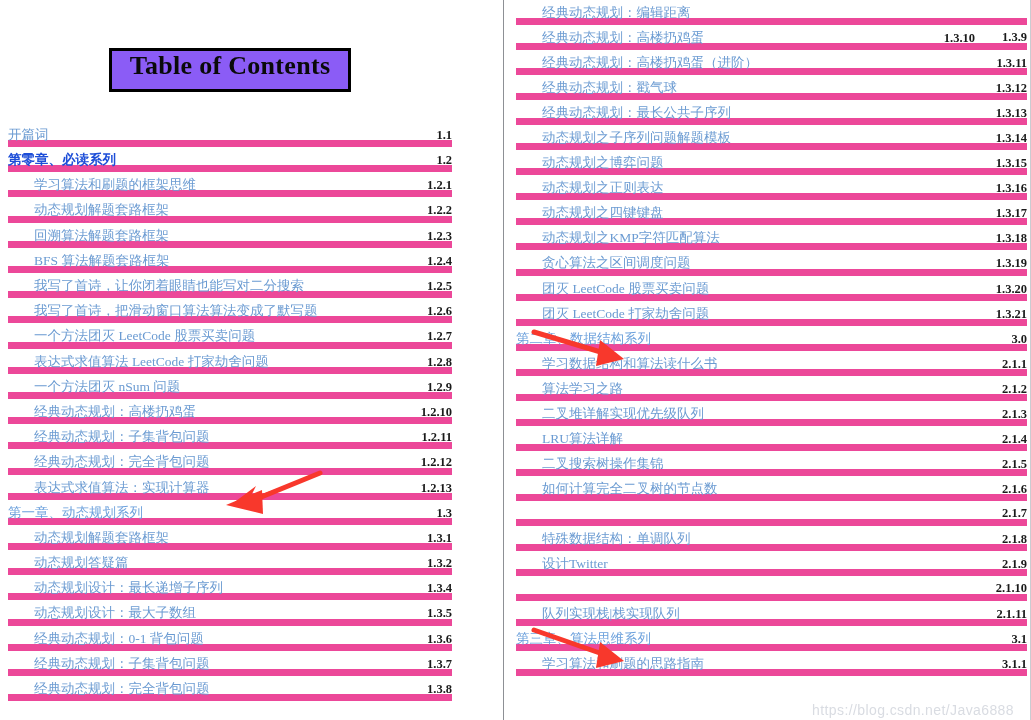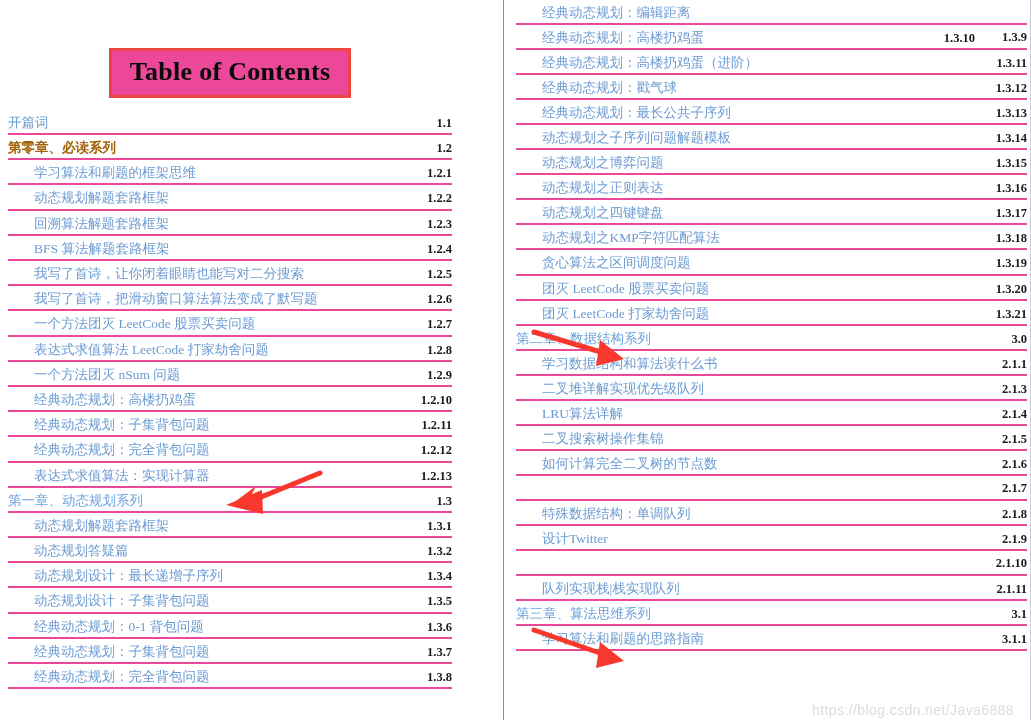--- a/index.html
+++ b/index.html
@@ -50,42 +50,42 @@
     padding: 0 4px 0 0;
   }
 
   
   .toc-title-wrap {
     margin: 48px 0 0 0;
     display: flex;
     justify-content: center;
   }
   .toc-title {
-    border: 3px solid #ef4444;
-    padding: 6px 18px 8px 18px;
+    border: 3px solid #000000;
+    padding: 0 18px 8px 18px;
     font-family: "Liberation Serif", "DejaVu Serif", serif;
     font-weight: bold;
     font-size: 26px;
     line-height: 1.15;
     color: #0a0a0a;
     letter-spacing: 0.3px;
-    background: #ec4899;
+    background: #8b5cf6;
     white-space: nowrap;
   }
 
   
   .toc-list {
-    margin-top: 12px;
+    margin-top: 30px;
     list-style: none;
     padding: 0;
   }
   .toc-row {
     display: flex;
     align-items: baseline;
-    border-bottom: 2px solid #ec4899;
+    border-bottom: 7px solid #ec4899;
     height: 25.2px;
     box-sizing: border-box;
     padding: 0;
     white-space: nowrap;
     position: relative;
   }
   .toc-label {
     flex: 0 1 auto;
     overflow: hidden;
     font-size: 13.5px;
@@ -100,21 +100,21 @@
     font-family: "Liberation Serif", "DejaVu Serif", serif;
     line-height: 25px;
     padding-left: 8px;
   }
 
   
   .lvl-1 .toc-label { padding-left: 0px; }
   .lvl-2 .toc-label { padding-left: 26px; }
 
   .tone-link   .toc-label { color: #6b9bd2; }
-  .tone-dark   .toc-label { color: #a16207; font-weight: bold; }
+  .tone-dark   .toc-label { color: #1d4ed8; font-weight: bold; }
   .tone-chap   .toc-label { color: #6ba0dc; }
 
   
   .num-shift-down { position: relative; top: 24px; }
   .num-shift-left { padding-right: 52px; }
 
   
   .column-right .toc-row { height: 25.05px; }
   .column-right .toc-label { font-size: 13.5px; }
 
@@ -240,21 +240,21 @@
           <span class="toc-label">动态规划答疑篇</span>
           <span class="toc-spacer"></span>
           <span class="toc-num">1.3.2</span>
         </li>
         <li class="toc-row lvl-2 tone-link">
           <span class="toc-label">动态规划设计：最长递增子序列</span>
           <span class="toc-spacer"></span>
           <span class="toc-num">1.3.4</span>
         </li>
         <li class="toc-row lvl-2 tone-link">
-          <span class="toc-label">动态规划设计：子集背包问题</span>
+          <span class="toc-label">动态规划设计：最大子数组</span>
           <span class="toc-spacer"></span>
           <span class="toc-num">1.3.5</span>
         </li>
         <li class="toc-row lvl-2 tone-link">
           <span class="toc-label">经典动态规划：0-1 背包问题</span>
           <span class="toc-spacer"></span>
           <span class="toc-num">1.3.6</span>
         </li>
         <li class="toc-row lvl-2 tone-link">
           <span class="toc-label">经典动态规划：子集背包问题</span>
@@ -338,20 +338,25 @@
         </li>
         <li class="toc-row lvl-1 tone-chap">
           <span class="toc-label">第二章、数据结构系列</span>
           <span class="toc-spacer"></span>
           <span class="toc-num">3.0</span>
         </li>
         <li class="toc-row lvl-2 tone-link">
           <span class="toc-label">学习数据结构和算法读什么书</span>
           <span class="toc-spacer"></span>
           <span class="toc-num">2.1.1</span>
+        </li>
+        <li class="toc-row lvl-2 tone-link">
+          <span class="toc-label">算法学习之路</span>
+          <span class="toc-spacer"></span>
+          <span class="toc-num">2.1.2</span>
         </li>
         <li class="toc-row lvl-2 tone-link">
           <span class="toc-label">二叉堆详解实现优先级队列</span>
           <span class="toc-spacer"></span>
           <span class="toc-num">2.1.3</span>
         </li>
         <li class="toc-row lvl-2 tone-link">
           <span class="toc-label">LRU算法详解</span>
           <span class="toc-spacer"></span>
           <span class="toc-num">2.1.4</span>

